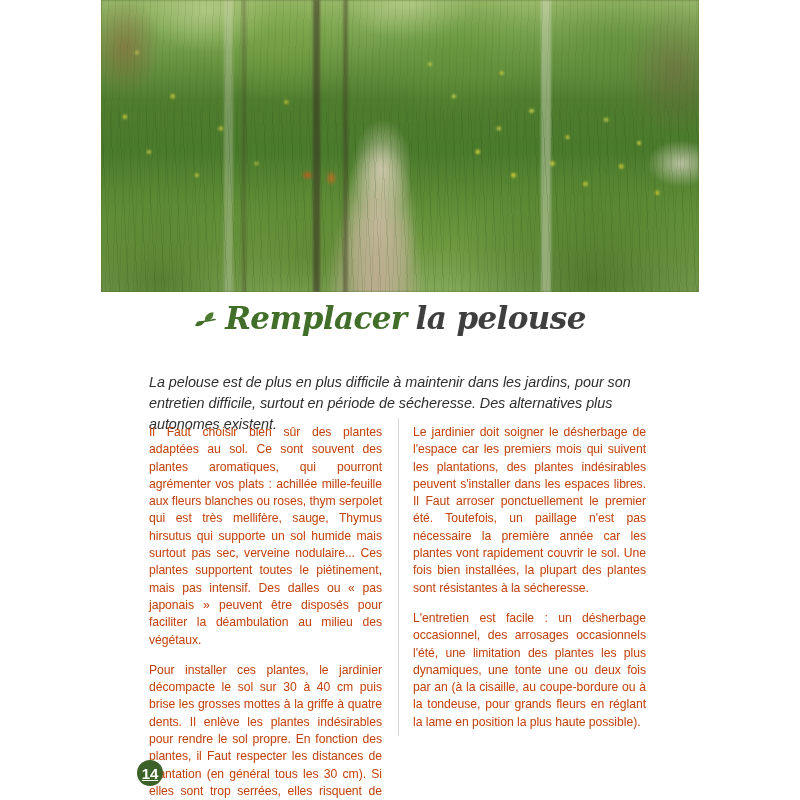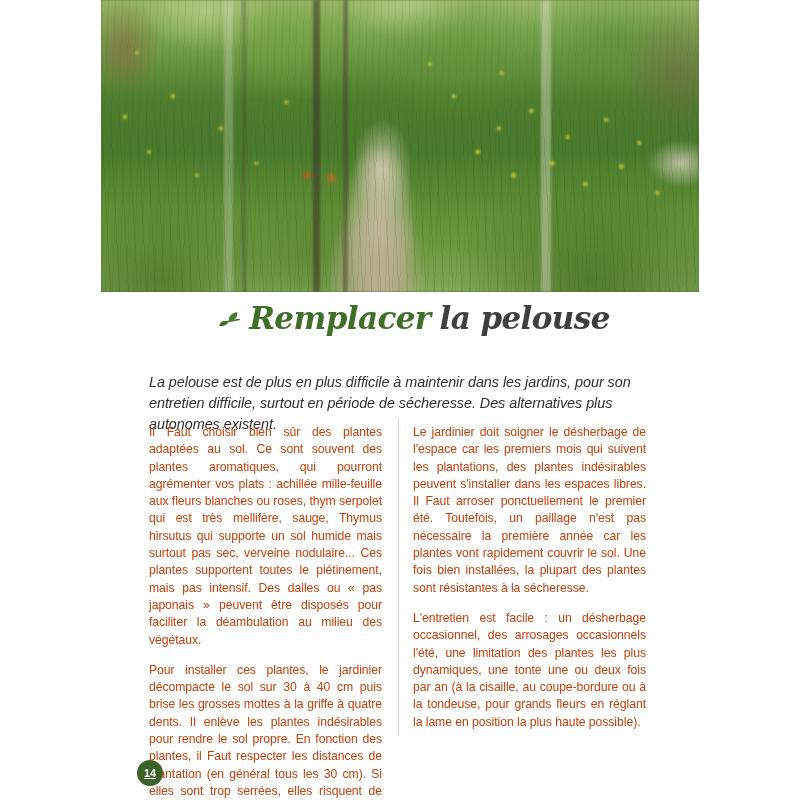--- a/index.html
+++ b/index.html
@@ -131,21 +131,21 @@
   .hero-vignette {
     position: absolute;
     inset: 0;
     background: radial-gradient(ellipse 115% 110% at 50% 45%,
                 rgba(0,0,0,0) 52%, rgba(0,0,0,0.16) 100%);
   }
 
   
   .title-block {
     position: absolute;
-    left: 115px;
+    left: 91px;
     top: 300px;
     width: 598px;
     text-align: center;
     white-space: nowrap;
   }
   .leaf-icon {
     display: inline-block;
     vertical-align: middle;
     width: 30px;
     height: 24px;
@@ -227,21 +227,21 @@
   
   .page-badge {
     position: absolute;
     left: 137px;
     top: 760px;
     width: 26px;
     height: 26px;
     border-radius: 50%;
     background: #3c6129;
     color: #ffffff;
-    font-size: 11px;
+    font-size: 15px;
     font-weight: bold;
     display: flex;
     align-items: center;
     justify-content: center;
     letter-spacing: -0.2px;
     text-decoration: underline;
   }
 </style>
 </head>
 <body>

